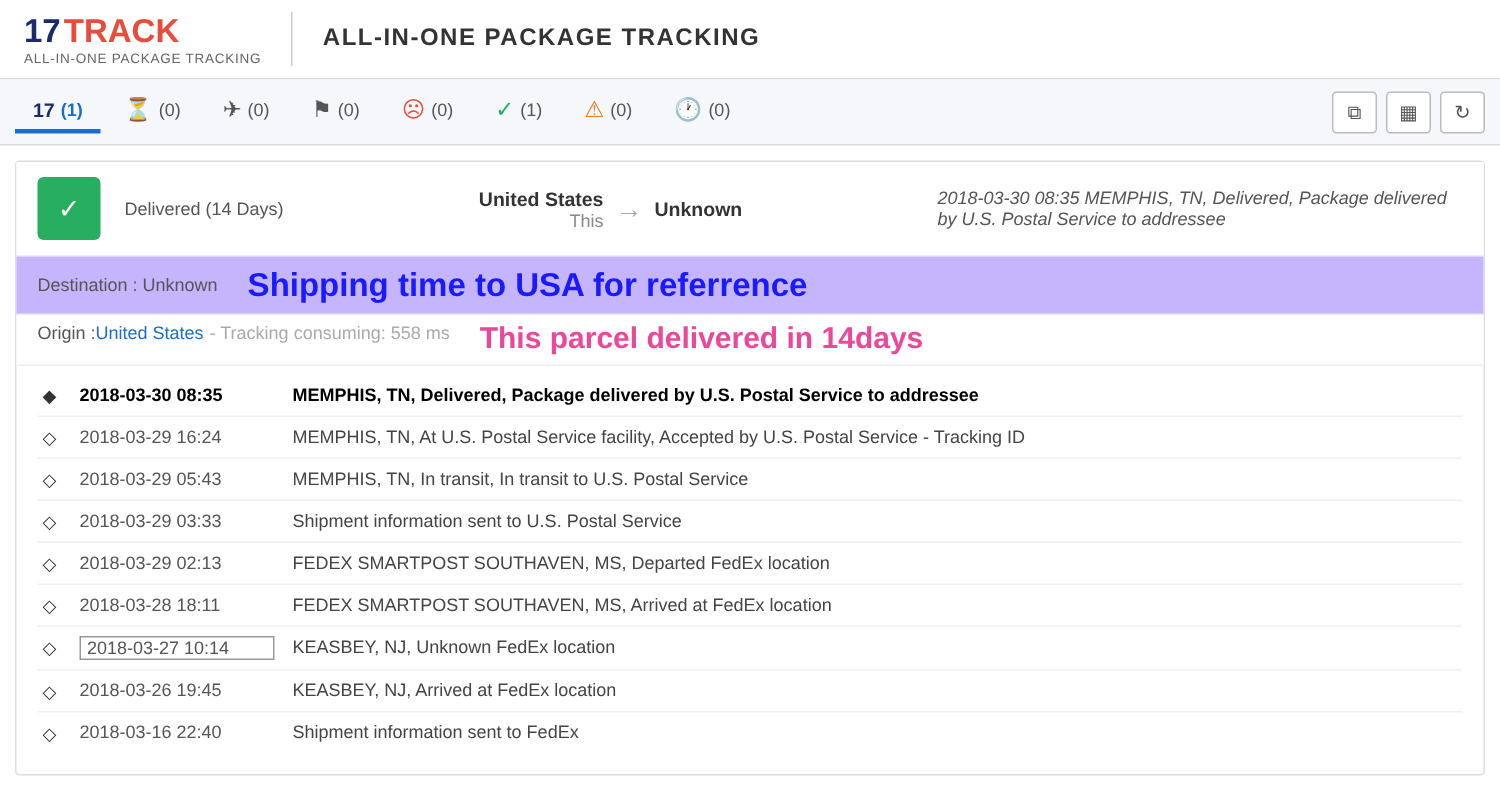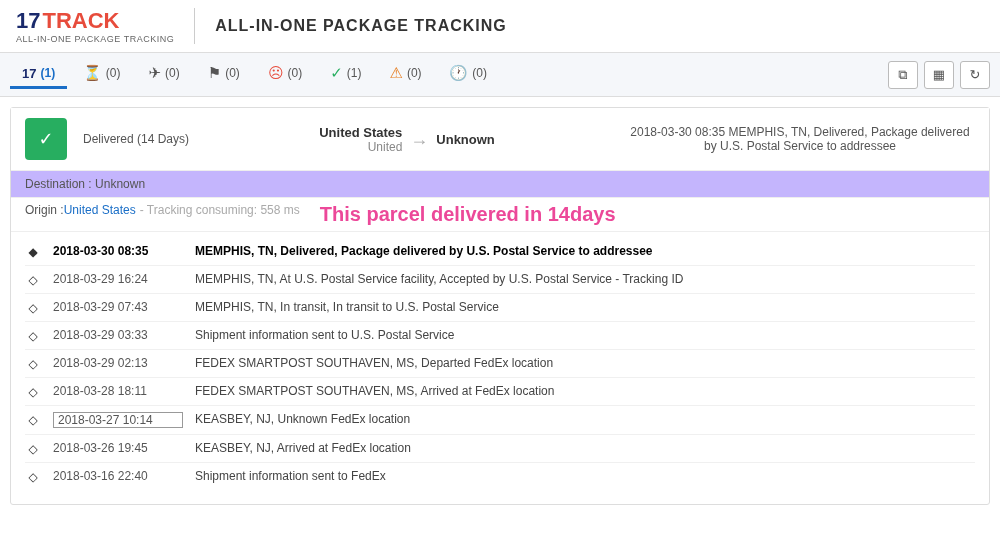--- a/index.html
+++ b/index.html
@@ -155,22 +155,23 @@
     }
     .route-dest {
       font-size: 13px;
       font-weight: bold;
       color: #333;
     }
     .last-event {
       font-size: 12px;
       color: #555;
       max-width: 350px;
-      text-align: center;
+      text-align: left;
       margin-left: auto;
+      font-style: italic;
     }
 
     
     .info-bar {
       padding: 6px 14px;
       font-size: 12px;
       color: #555;
       background: #c4b5fd;
       border-bottom: 1px solid #eee;
       display: flex;
@@ -304,30 +305,31 @@
   <div class="package-card">
 
     <div class="package-header">
       <div class="status-badge">
         <span>✓</span>
       </div>
       <div class="delivered-label">Delivered (14 Days)</div>
       <div class="route-info">
         <div class="route-origin">
           <div class="route-country">United States</div>
-          <div class="route-carrier">United</div>
+          <div class="route-carrier">This</div>
         </div>
         <div class="route-arrow">→</div>
         <div class="route-dest">Unknown</div>
       </div>
       <div class="last-event">2018-03-30 08:35  MEMPHIS, TN, Delivered, Package delivered by U.S. Postal Service to addressee</div>
     </div>
 
     <div class="info-bar">
       <span>Destination : Unknown</span>
+      <span class="promo-text">Shipping time to USA for referrence</span>
     </div>
 
     <div class="origin-bar">
       <span>Origin : </span>
       <a class="origin-link">United States</a>
       <span class="tracking-time">- Tracking consuming: 558 ms</span>
       <span class="promo-text2">This parcel delivered in 14days</span>
     </div>
 
     <div class="events-table" id="events-container">
@@ -336,21 +338,21 @@
           <span class="event-date bold">2018-03-30 08:35</span>
           <span class="event-desc bold">MEMPHIS, TN, Delivered, Package delivered by U.S. Postal Service to addressee</span>
         </div>
         <div class="event-row">
           <span class="event-icon">◇</span>
           <span class="event-date">2018-03-29 16:24</span>
           <span class="event-desc">MEMPHIS, TN, At U.S. Postal Service facility, Accepted by U.S. Postal Service - Tracking ID</span>
         </div>
         <div class="event-row">
           <span class="event-icon">◇</span>
-          <span class="event-date">2018-03-29 07:43</span>
+          <span class="event-date">2018-03-29 05:43</span>
           <span class="event-desc">MEMPHIS, TN, In transit, In transit to U.S. Postal Service</span>
         </div>
         <div class="event-row">
           <span class="event-icon">◇</span>
           <span class="event-date">2018-03-29 03:33</span>
           <span class="event-desc">Shipment information sent to U.S. Postal Service</span>
         </div>
         <div class="event-row">
           <span class="event-icon">◇</span>
           <span class="event-date">2018-03-29 02:13</span>

